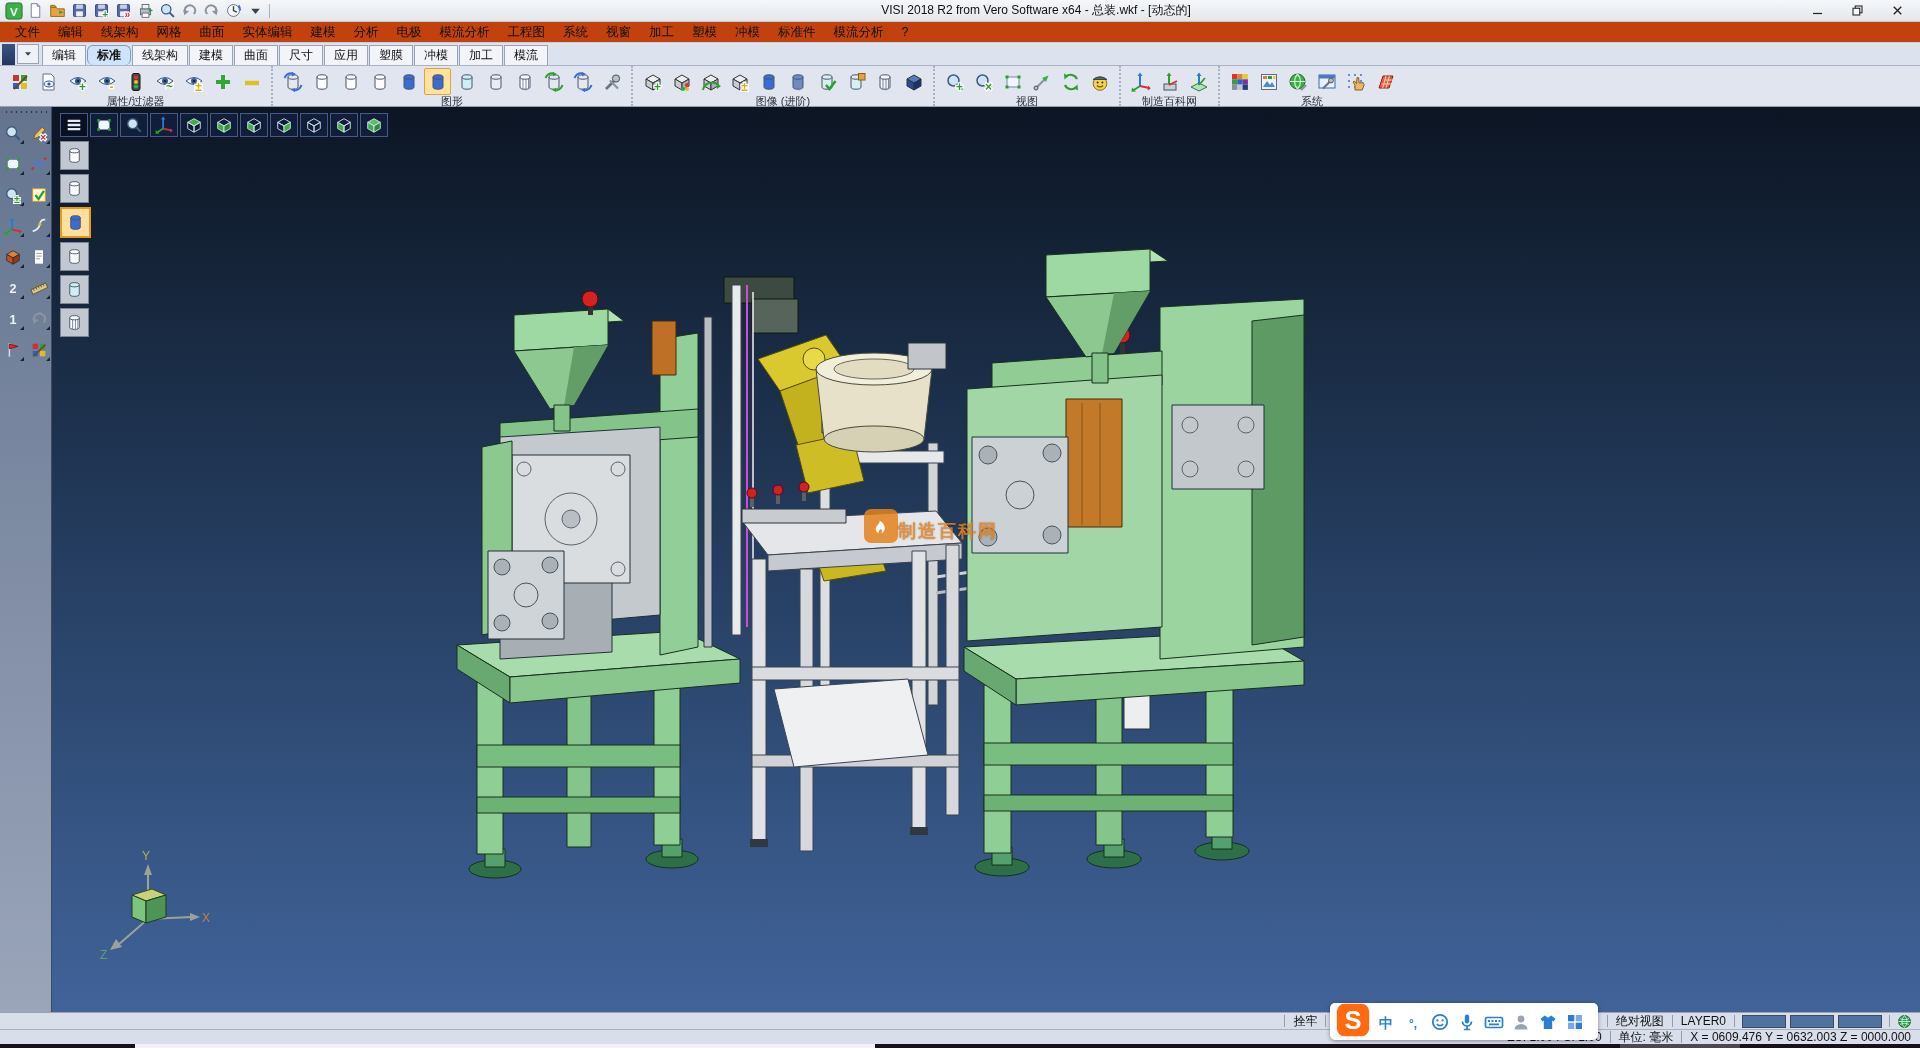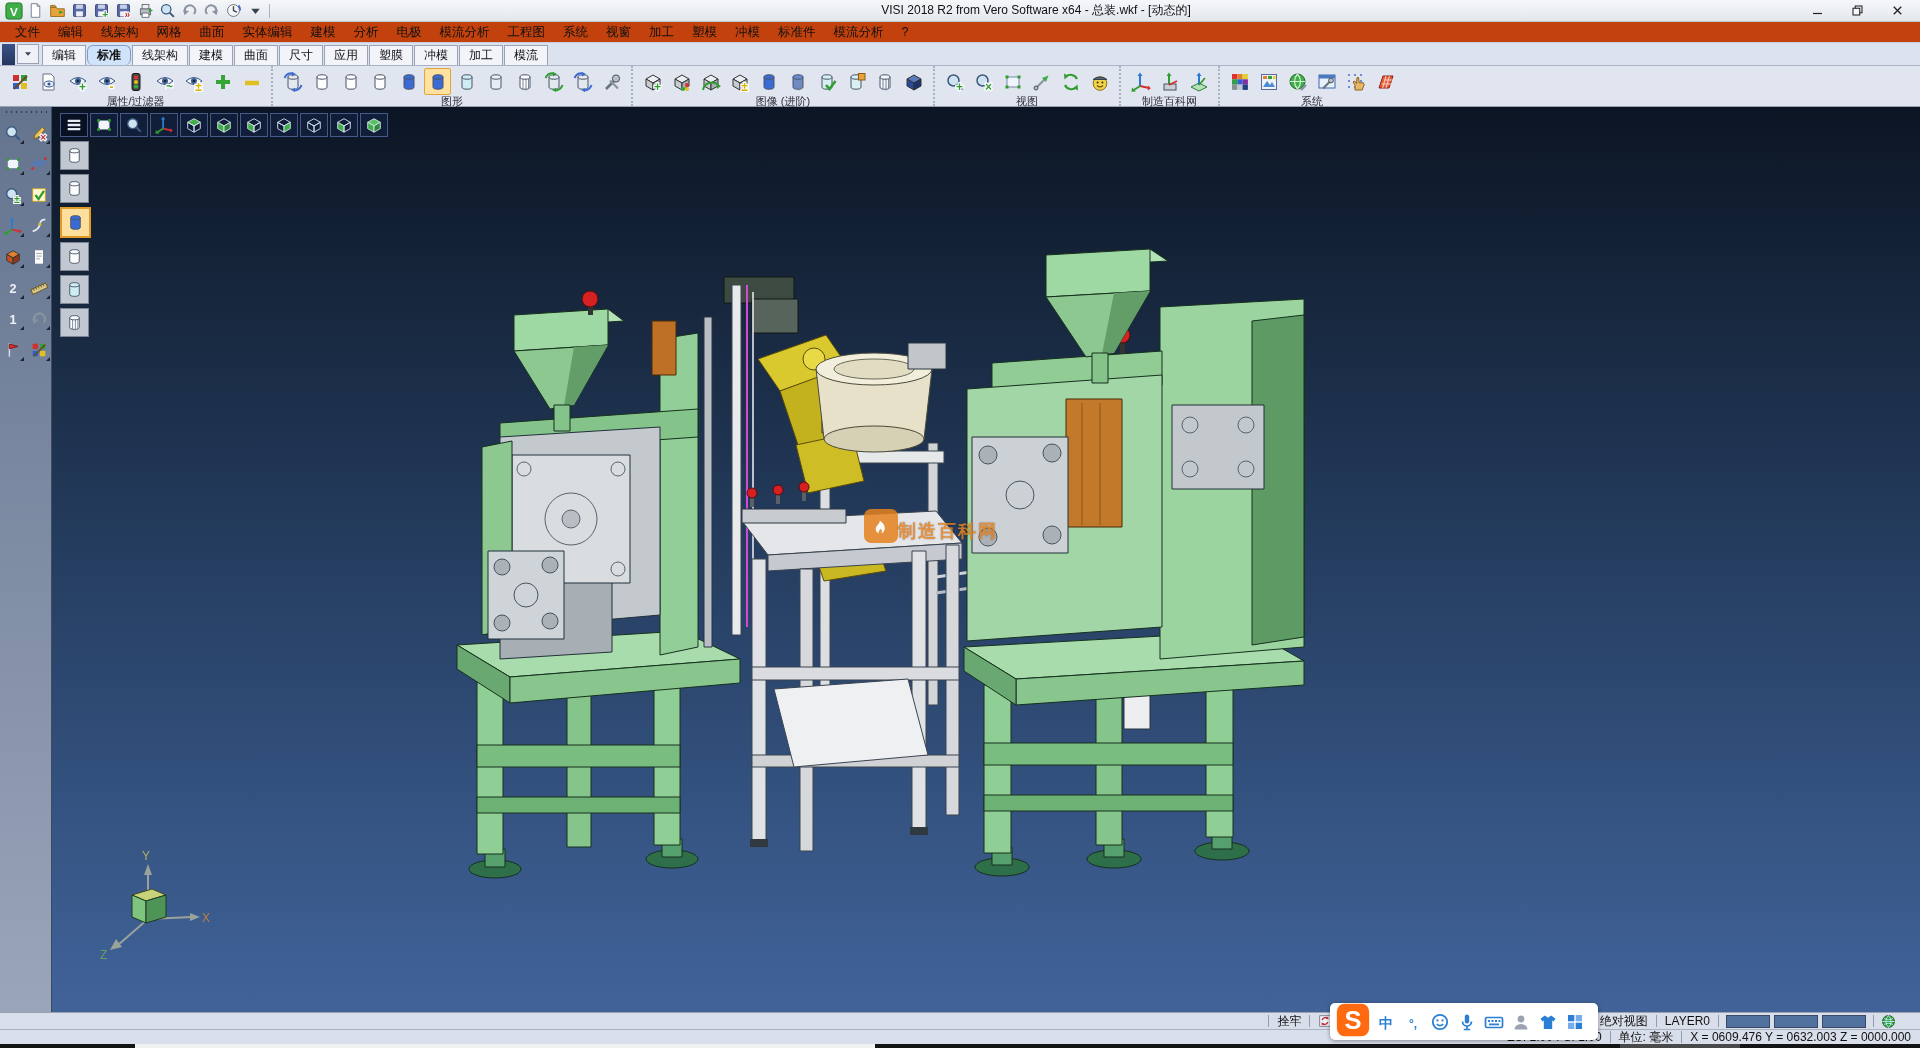--- a/index.html
+++ b/index.html
@@ -44,21 +44,21 @@
   .vtoolbar{position:absolute;left:8px;top:6px;display:flex;gap:2px;}
   .vt-btn{width:26px;height:22px;background:rgba(18,32,60,.88);border:1px solid #46598a;display:flex;align-items:center;justify-content:center;}
   .vt-btn.menu{background:rgba(8,16,34,.95);}
   .vstack{position:absolute;left:8px;top:34px;display:flex;flex-direction:column;gap:4px;}
   .vs-btn{width:27px;height:27px;background:#c2c8d2;border:1px solid #7e8696;display:flex;align-items:center;justify-content:center;}
   .vs-btn.sel{background:#ffdf9e;border:2px solid #e09a28;}
   .watermark{position:absolute;left:812px;top:402px;display:flex;align-items:flex-end;opacity:.85;}
   .wm-badge{width:34px;height:34px;border-radius:7px;background:#e4821e;display:flex;align-items:center;justify-content:center;}
   .wm-text{font-size:18px;font-weight:bold;color:#e4821e;letter-spacing:2px;text-shadow:0 0 2px rgba(0,0,0,.4);}
   
-  .status1{height:17px;background:#d8deea;border-top:1px solid #9aa2b4;display:flex;align-items:center;font-size:12px;color:#111;box-sizing:border-box;padding-right:22px;}
+  .status1{height:17px;background:#d8deea;border-top:1px solid #9aa2b4;display:flex;align-items:center;font-size:12px;color:#111;box-sizing:border-box;padding-right:6px;}
   .status2{height:15px;background:#d8deea;border-top:1px solid #aab2c2;display:flex;align-items:center;font-size:12px;color:#111;box-sizing:border-box;padding-right:6px;}
   .sp{flex:1;}
   .ssep{width:1px;height:12px;background:#949cae;margin:0 5px;}
   .st-ic{width:17px;height:15px;display:flex;align-items:center;justify-content:center;margin:0 1px;}
   .st-ic.ybg{background:#f4e49a;border:1px solid #caa93c;box-sizing:border-box;}
   .lbl{padding:0 3px;white-space:nowrap;}
   .layer{font-weight:normal;}
   .swatch{width:42px;height:11px;background:#51719e;border:1px solid #3a4a66;margin:0 2px;}
   
   .ime{position:absolute;left:1330px;top:1003px;width:268px;height:37px;background:#fff;border-radius:5px;box-shadow:0 1px 4px rgba(0,0,0,.4);display:flex;align-items:center;z-index:30;padding:0 6px;box-sizing:border-box;gap:5px;}

